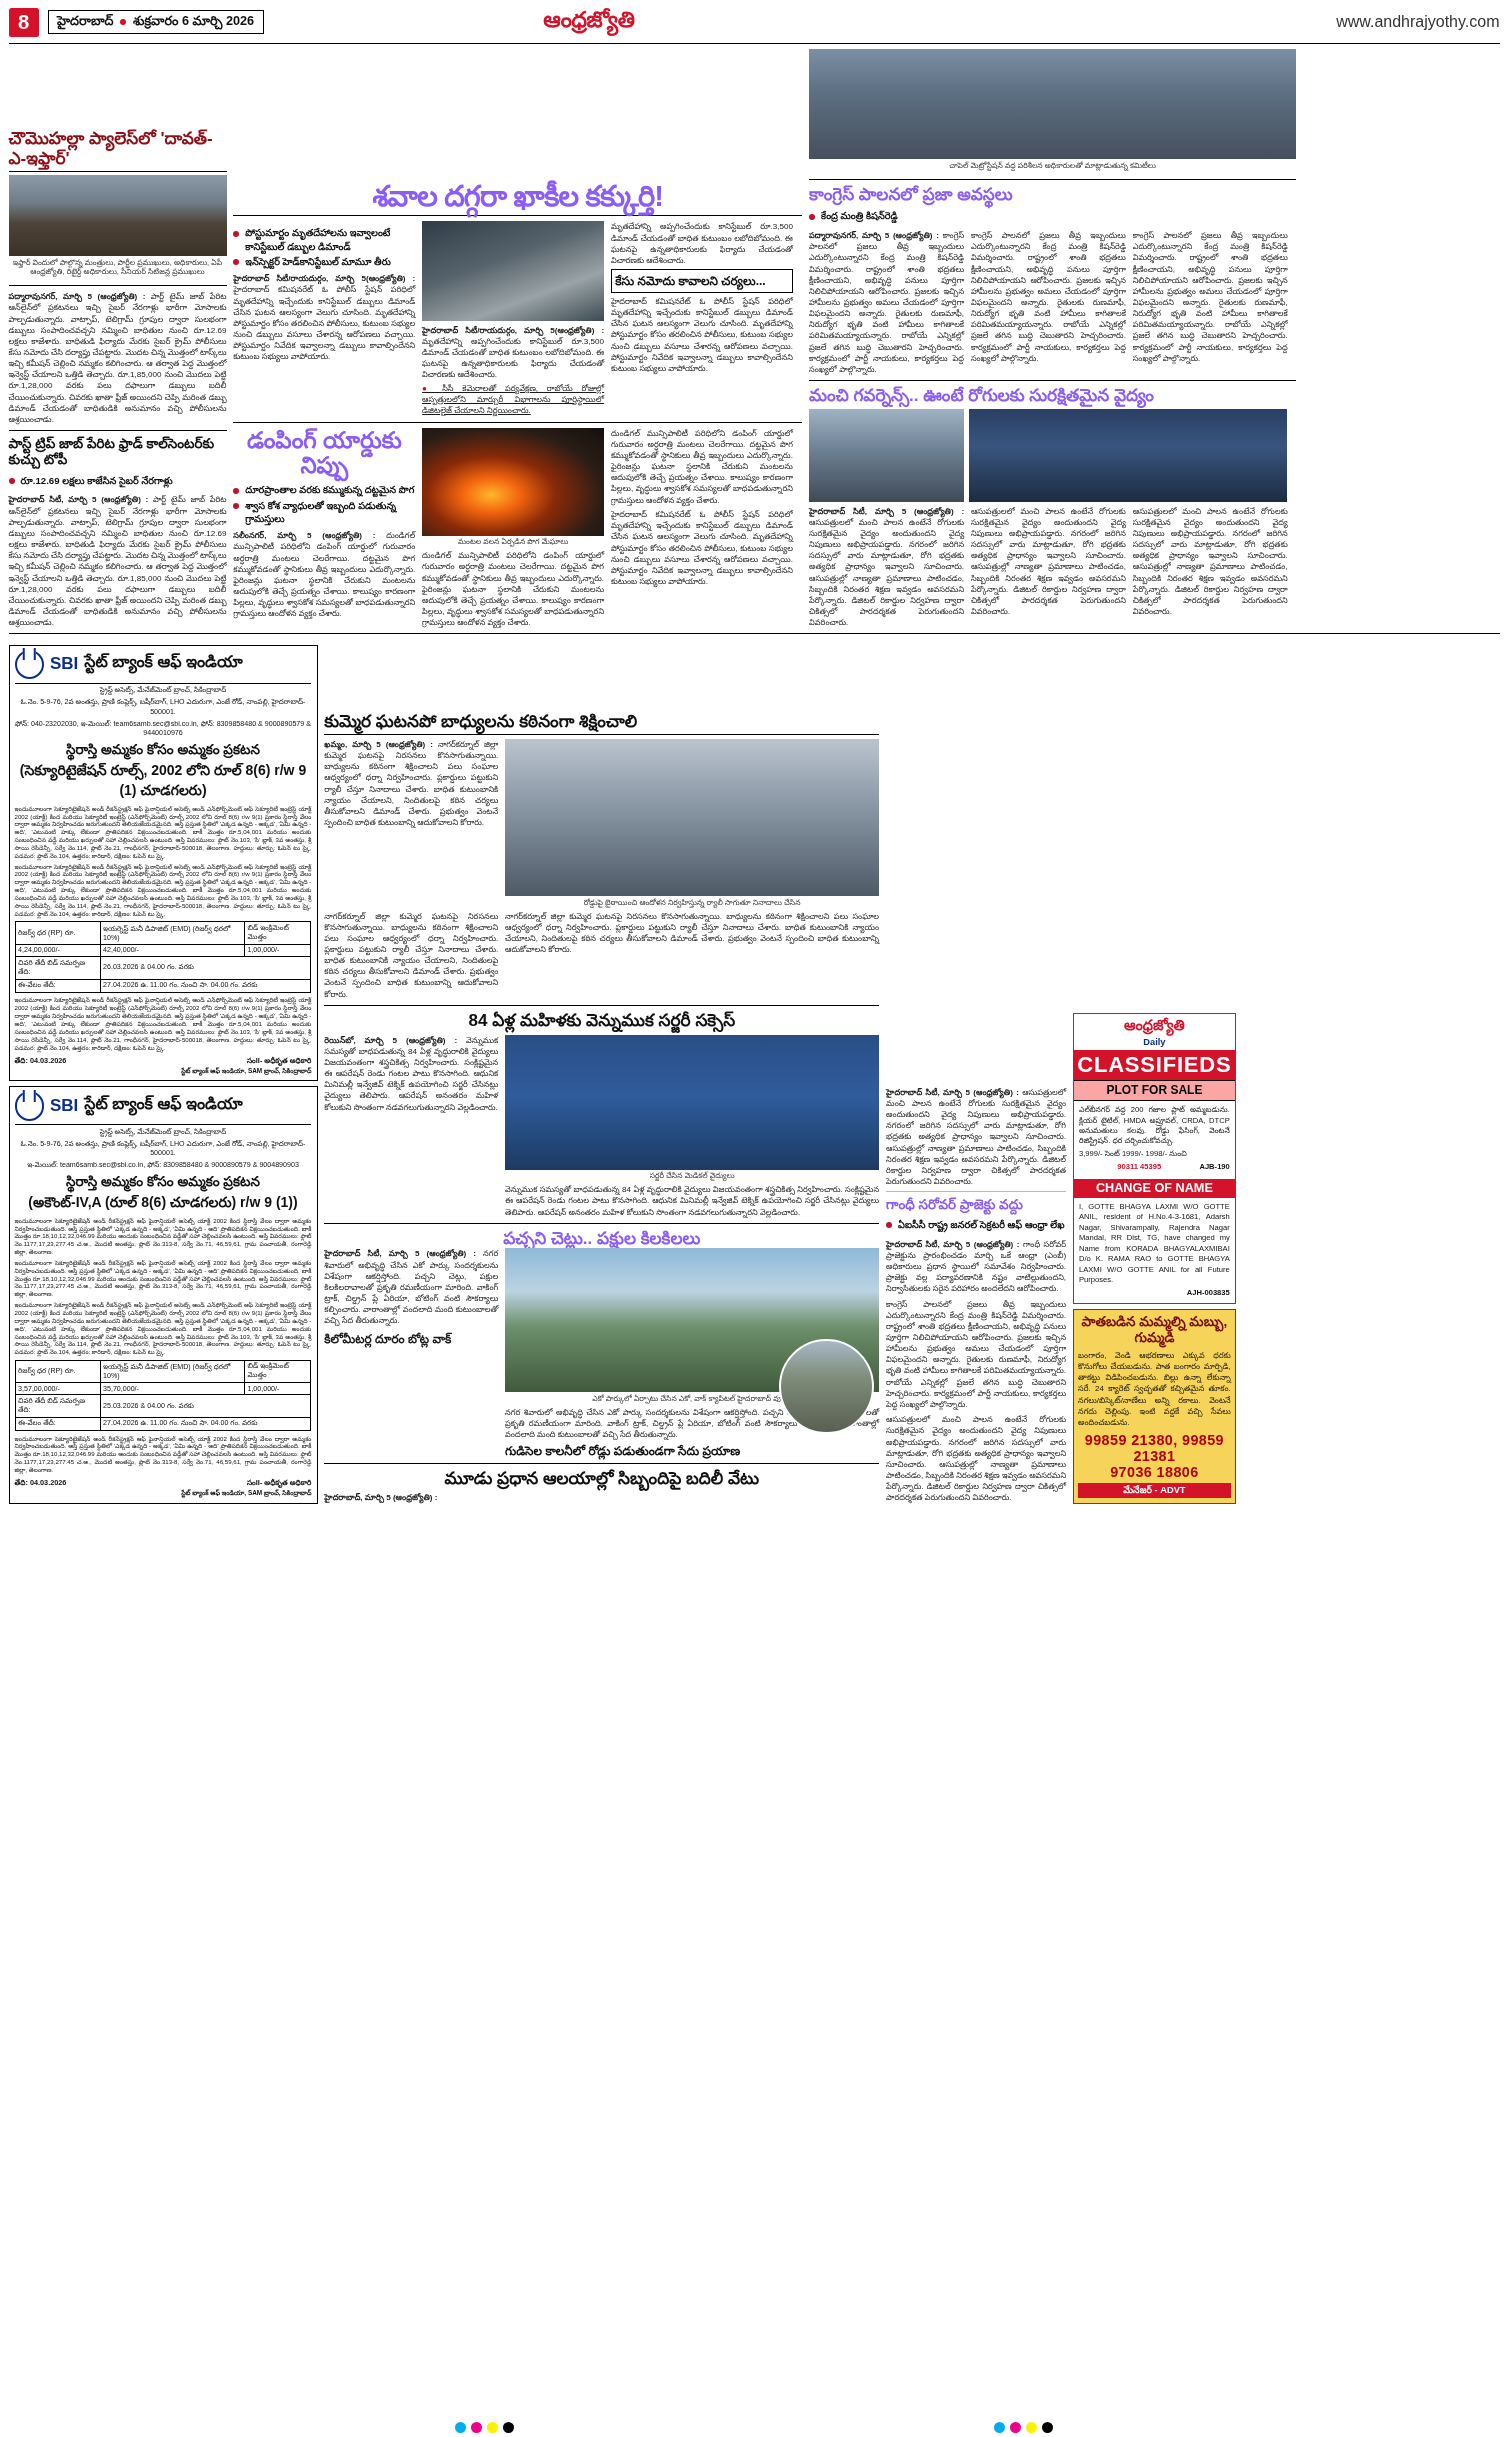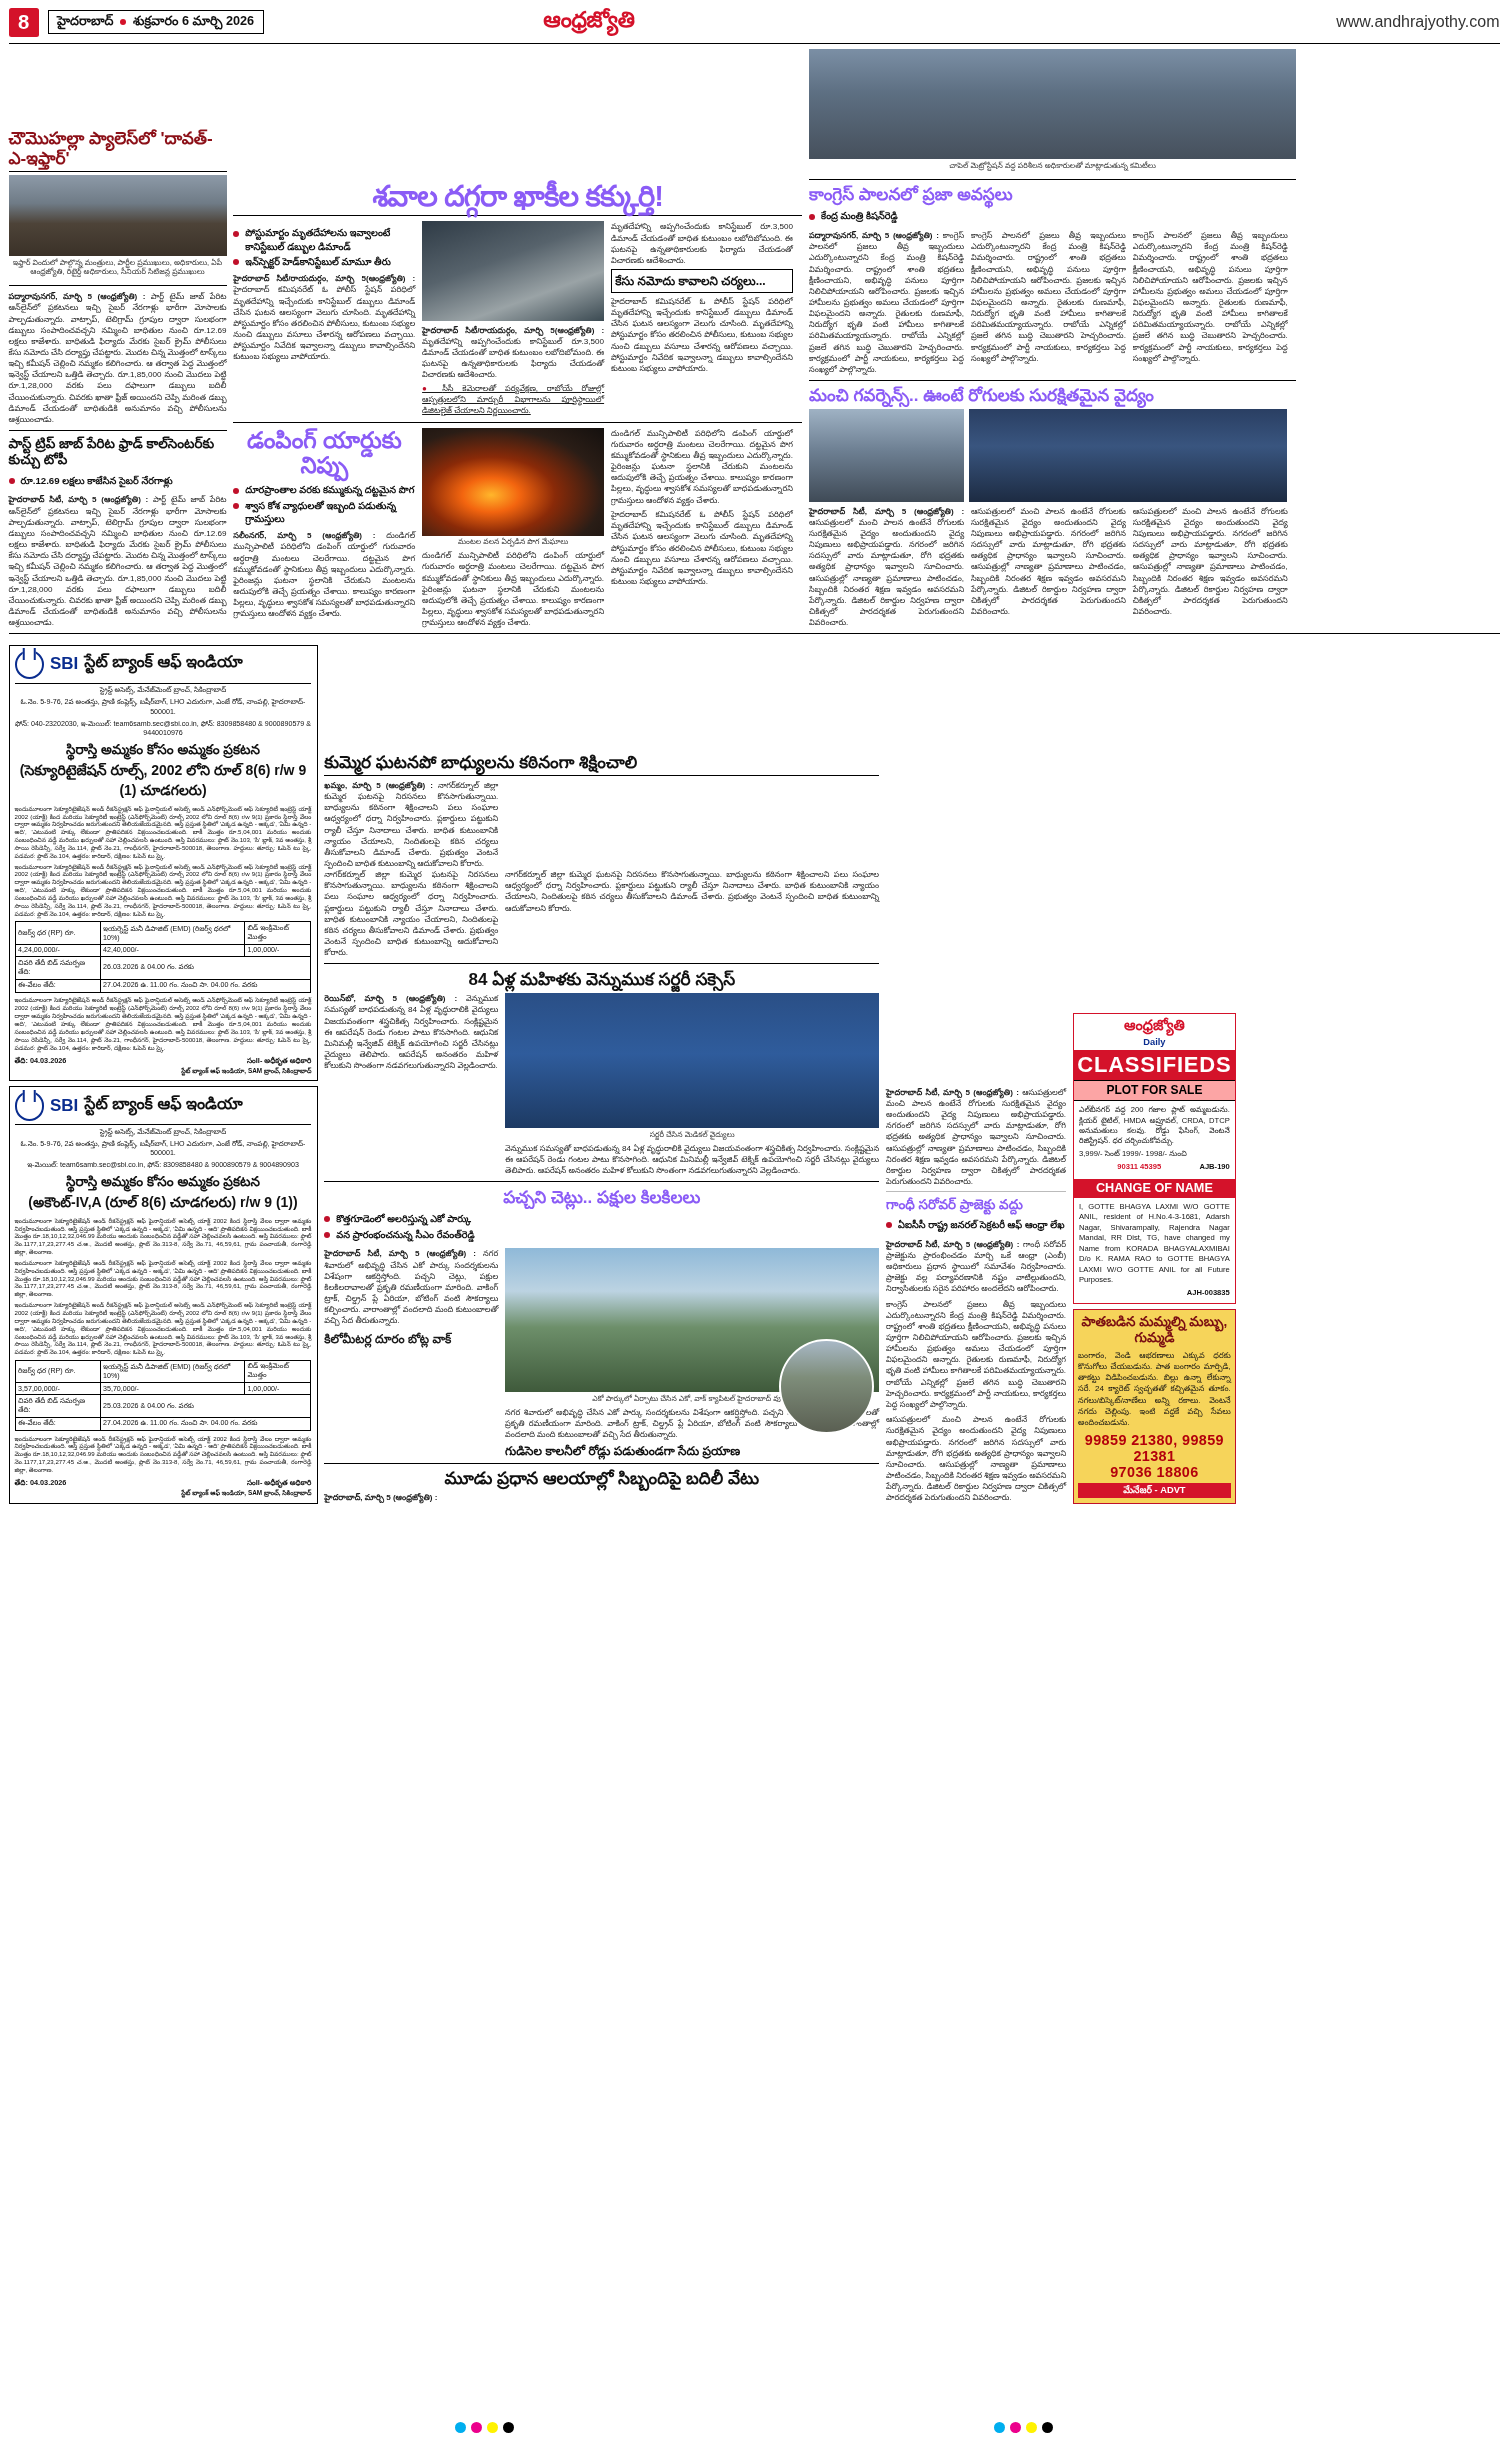--- a/index.html
+++ b/index.html
@@ -335,20 +335,24 @@
       </div>
     </div>
 
     <div class="col" style="width:555px;">
       <div class="hl h-med" style="border-bottom:0.8px solid #000;padding-bottom:2.5px;">కుమ్మెర ఘటనపో బాధ్యులను కఠినంగా శిక్షించాలి</div>
       <div style="display:flex;gap:6.8px;margin-top:4.2px;">
         <div style="width:174px;" class="body-s">
           <span class="dateline">ఖమ్మం, మార్చి 5 (ఆంధ్రజ్యోతి) :</span>
           <span>నాగర్‌కర్నూల్ జిల్లా కుమ్మెర ఘటనపై నిరసనలు కొనసాగుతున్నాయి. బాధ్యులను కఠినంగా శిక్షించాలని పలు సంఘాల ఆధ్వర్యంలో ధర్నా నిర్వహించారు. ప్లకార్డులు పట్టుకుని ర్యాలీ చేస్తూ నినాదాలు చేశారు. బాధిత కుటుంబానికి న్యాయం చేయాలని, నిందితులపై కఠిన చర్యలు తీసుకోవాలని డిమాండ్ చేశారు. ప్రభుత్వం వెంటనే స్పందించి బాధిత కుటుంబాన్ని ఆదుకోవాలని కోరారు.</span>
         </div>
+        <div style="width:374px;">
+          <div class="photo ph-protest" style="height:157px;"></div>
+          <div class="cap">రోడ్డుపై బైఠాయించి ఆందోళన నిర్వహిస్తున్న ర్యాలీ సాగుతూ నినాదాలు చేసిన</div>
+        </div>
       </div>
       <div style="display:flex;gap:6.8px;">
         <div style="width:174px;" class="body-s">
           <span>నాగర్‌కర్నూల్ జిల్లా కుమ్మెర ఘటనపై నిరసనలు కొనసాగుతున్నాయి. బాధ్యులను కఠినంగా శిక్షించాలని పలు సంఘాల ఆధ్వర్యంలో ధర్నా నిర్వహించారు. ప్లకార్డులు పట్టుకుని ర్యాలీ చేస్తూ నినాదాలు చేశారు. బాధిత కుటుంబానికి న్యాయం చేయాలని, నిందితులపై కఠిన చర్యలు తీసుకోవాలని డిమాండ్ చేశారు. ప్రభుత్వం వెంటనే స్పందించి బాధిత కుటుంబాన్ని ఆదుకోవాలని కోరారు.</span>
         </div>
         <div style="width:374px;" class="body-s">
           <span>నాగర్‌కర్నూల్ జిల్లా కుమ్మెర ఘటనపై నిరసనలు కొనసాగుతున్నాయి. బాధ్యులను కఠినంగా శిక్షించాలని పలు సంఘాల ఆధ్వర్యంలో ధర్నా నిర్వహించారు. ప్లకార్డులు పట్టుకుని ర్యాలీ చేస్తూ నినాదాలు చేశారు. బాధిత కుటుంబానికి న్యాయం చేయాలని, నిందితులపై కఠిన చర్యలు తీసుకోవాలని డిమాండ్ చేశారు. ప్రభుత్వం వెంటనే స్పందించి బాధిత కుటుంబాన్ని ఆదుకోవాలని కోరారు.</span>
         </div>
       </div>
 
@@ -365,24 +369,20 @@
           <div class="cap">సర్జరీ చేసిన మెడికల్ వైద్యులు</div>
           <div class="body-s">
             <span>వెన్నుముక సమస్యతో బాధపడుతున్న 84 ఏళ్ల వృద్ధురాలికి వైద్యులు విజయవంతంగా శస్త్రచికిత్స నిర్వహించారు. సంక్లిష్టమైన ఈ ఆపరేషన్ రెండు గంటల పాటు కొనసాగింది. ఆధునిక మినిమల్లీ ఇన్వేజివ్ టెక్నిక్ ఉపయోగించి సర్జరీ చేసినట్లు వైద్యులు తెలిపారు. ఆపరేషన్ అనంతరం మహిళ కోలుకుని సొంతంగా నడవగలుగుతున్నారని వెల్లడించారు.</span>
           </div>
         </div>
       </div>
 
       <hr class="sep">
 
       <div class="hl h-med red centerhead">పచ్చని చెట్లు.. పక్షుల కిలకిలలు</div>
-      <ul class="bullets">
-        <li>కొత్తగూడెంలో అలరిస్తున్న ఎకో పార్కు</li>
-        <li>వన ప్రారంభంచనున్న సీఎం రేవంత్‌రెడ్డి</li>
-      </ul>
       <div style="display:flex;gap:6.8px;">
         <div style="width:174px;" class="body-s">
           <span class="dateline">హైదరాబాద్ సిటీ, మార్చి 5 (ఆంధ్రజ్యోతి) :</span>
           <span>నగర శివారులో అభివృద్ధి చేసిన ఎకో పార్కు సందర్శకులను విశేషంగా ఆకర్షిస్తోంది. పచ్చని చెట్లు, పక్షుల కిలకిలరావాలతో ప్రకృతి రమణీయంగా మారింది. వాకింగ్ ట్రాక్, చిల్డ్రన్ ప్లే ఏరియా, బోటింగ్ వంటి సౌకర్యాలు కల్పించారు. వారాంతాల్లో వందలాది మంది కుటుంబాలతో వచ్చి సేద తీరుతున్నారు.</span>
           <div class="hl h-xs" style="margin-top:5.1px;">కిలోమీటర్ల దూరం బోట్ల వాక్</div>
         </div>
         <div style="width:374px;position:relative;">
           <div class="photo ph-sea" style="height:144px;"></div>
           <div class="photo ph-road ph-circle" style="position:absolute;right:5.1px;bottom:24px;width:91px;height:91px;border:2.5px solid #fff;"></div>
           <div class="cap">ఎకో పార్కులో ఏర్పాటు చేసిన ఎకో, వాక్ క్యాపిటల్ హైదరాబాద్ వ్యూస్</div>

